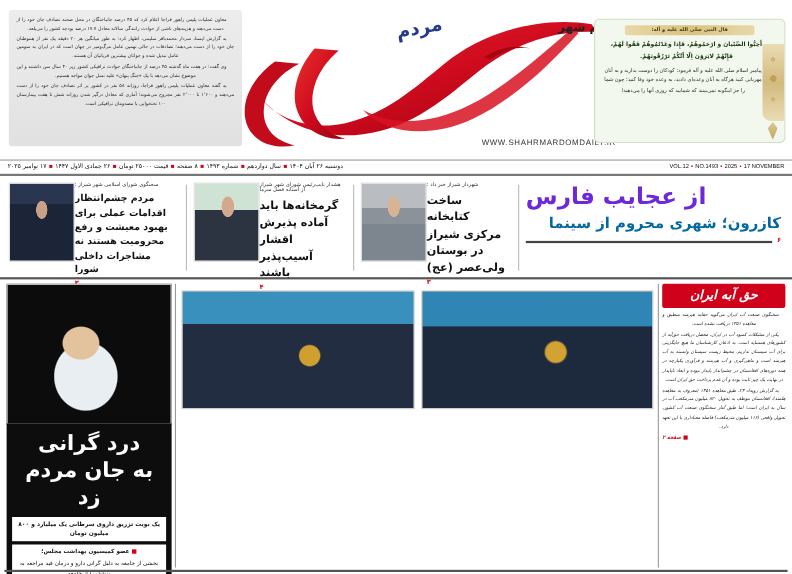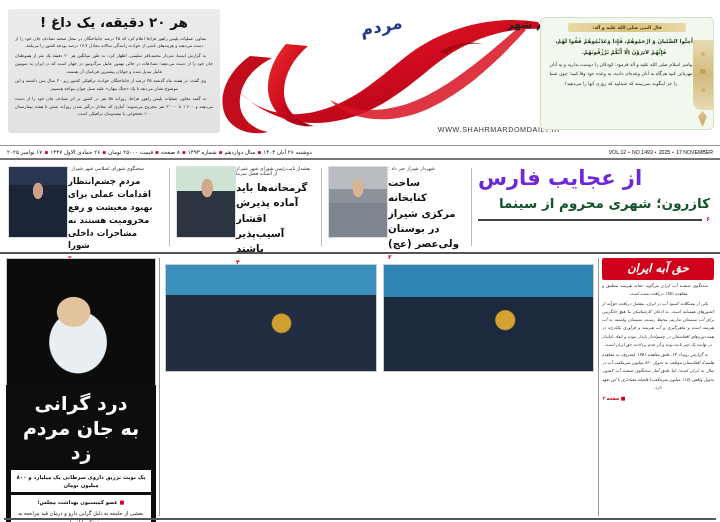--- a/index.html
+++ b/index.html
@@ -128,21 +128,21 @@
   }
   .pageno { font-size: 6px; color:#d0021b; font-weight:bold; text-align:left; margin-top:2px; }
   .strip-photo { width: 60px; height: 72px; flex: none; border:1px solid #ddd; }
 
   
   .lead-red {
     font-size: 21px; font-weight: bold; color:#6d28d9; line-height:1.15;
     text-align: left; letter-spacing:-0.5px;
   }
   .lead-black {
-    font-size: 13.5px; font-weight: bold; color:#14532d; line-height:1.3;
+    font-size: 13.5px; font-weight: bold; color:#0369a1; line-height:1.3;
     text-align: right; margin-top: 5px; letter-spacing:-0.3px;
   }
   .lead-rule { height:1.5px; background:#444; margin-top:6px; width: 90%; }
 
   
   .ph-woman {
     background:
       radial-gradient(ellipse at 50% 34%, #caa089 0 12%, transparent 13%),
       linear-gradient(180deg,#2a3550 0 26%,#1c2438 26% 100%),
       linear-gradient(90deg,#dde4ec,#c8d2de);
@@ -247,21 +247,20 @@
   .footline { position:absolute; bottom:2px; left:4px; right:4px; height:2px; background:#555; }
 </style>
 </head>
 <body>
 
 <div class="page">
 
   <div class="masthead">
 
     <div class="teaser">
-      <div class="teaser-title">هر ۲۰ دقیقه، یک داغ !</div>
       <div class="teaser-body">
         <p>معاون عملیات پلیس راهور فراجا اعلام کرد که ۴۵ درصد جانباختگان در محل صحنه تصادف جان خود را از دست می‌دهند و هزینه‌های ناشی از حوادث رانندگی سالانه معادل ۱۷.۷ درصد بودجه کشور را می‌بلعد.</p>
         <p>به گزارش ایسنا، سردار محمدباقر سلیمی، اظهار کرد: به طور میانگین هر ۲۰ دقیقه یک نفر از هموطنان جان خود را از دست می‌دهند؛ تصادفات در حالی نهمین عامل مرگ‌ومیر در جهان است که در ایران به سومین عامل تبدیل شده و جوانان بیشترین قربانیان آن هستند.</p>
         <p>وی گفت: در هفت ماه گذشته ۴۵ درصد از جانباختگان حوادث ترافیکی کشور زیر ۴۰ سال سن داشتند و این موضوع نشان می‌دهد با یک «جنگ پنهان» علیه نسل جوان مواجه هستیم.</p>
         <p>به گفته معاون عملیات پلیس راهور فراجا، روزانه ۵۸ نفر در کشور بر اثر تصادف جان خود را از دست می‌دهند و ۱٬۶۰۰ تا ۲٬۰۰۰ نفر مجروح می‌شوند؛ آماری که معادل درگیر شدن روزانه شش تا هفت بیمارستان ۱۰۰ تختخوابی با مصدومان ترافیکی است.</p>
       </div>
     </div>
 
     <div class="logo-wrap">
       <svg viewBox="0 0 360 140" xmlns="http://www.w3.org/2000/svg">

